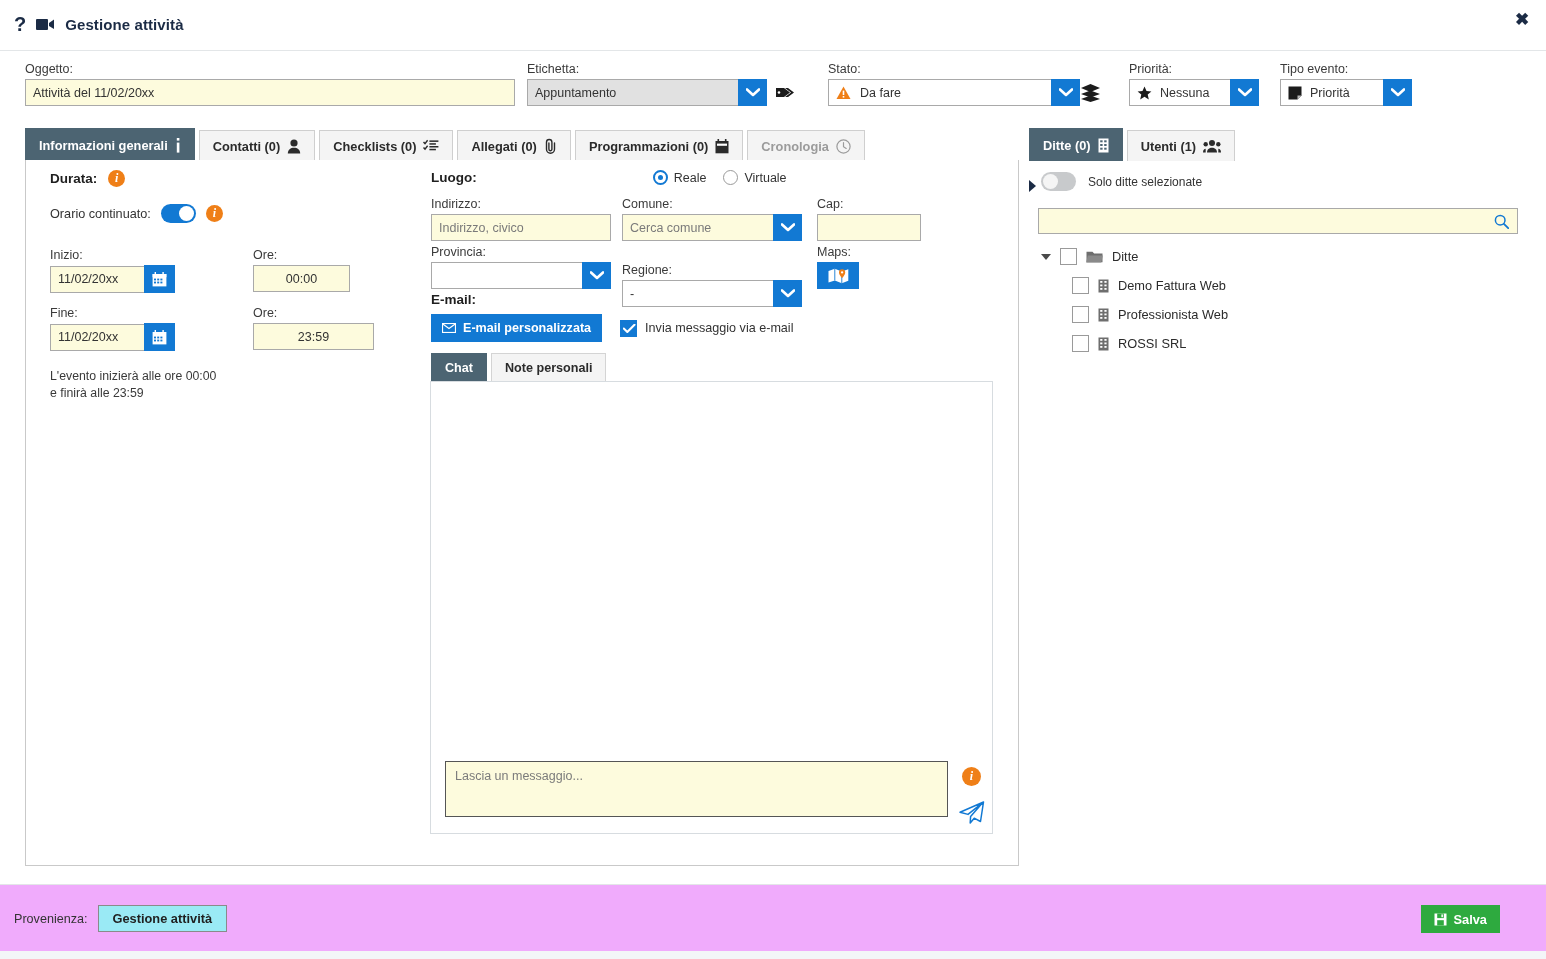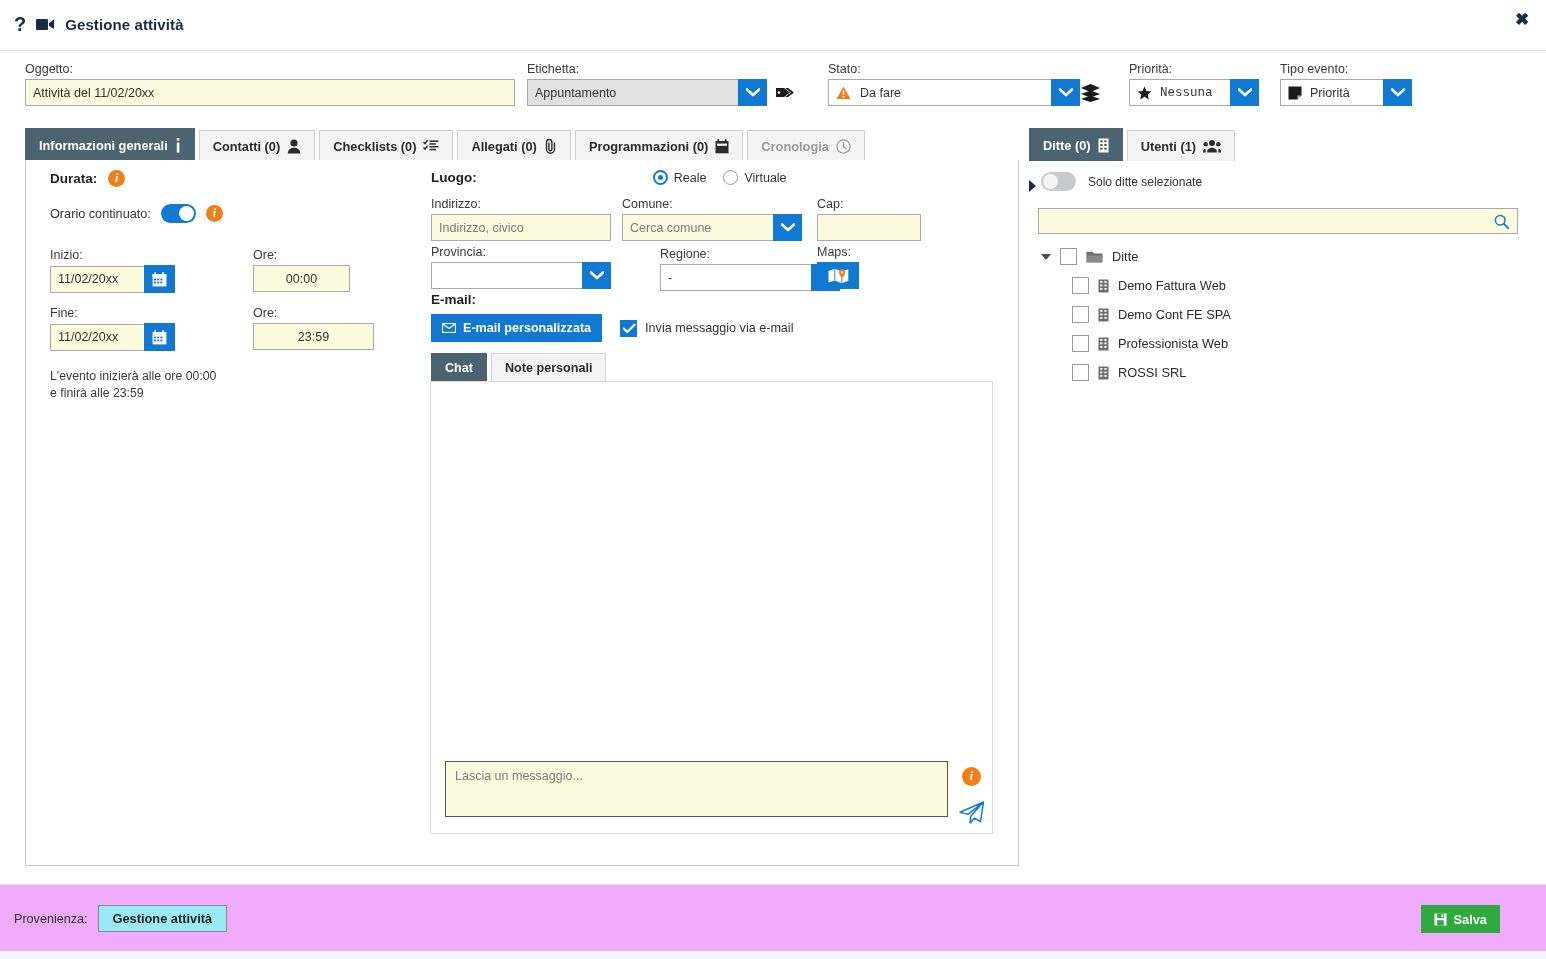--- a/index.html
+++ b/index.html
@@ -301,21 +301,21 @@
             <polygon points="10.5,7.5 20,11 10.5,14.5 1,11" fill="#1b1b1b"></polygon>
             <polygon points="10.5,12.5 20,16 10.5,19 1,16" fill="#1b1b1b"></polygon>
           </svg>
       </span>
     </div>
   </div>
 
   <div class="fg" style="left:1129px; top:11px; width:130px;">
     <label class="fieldlabel">Priorità:</label>
     <div class="selwrap" style="width:130px;">
-      <div class="inp white row" style="gap:8px;font-family:Liberation Mono, monospace;">
+      <div class="inp white row" style="gap:8px;">
         <span class="plainicon">
           <svg width="15" height="14" viewBox="0 0 15 14">
               <polygon points="7.5,0.5 9.5,5 14.4,5.4 10.7,8.6 11.8,13.4 7.5,10.8 3.2,13.4 4.3,8.6 0.6,5.4 5.5,5" fill="#1b1b1b"></polygon>
             </svg>
         </span>
         <span>Nessuna</span>
       </div>
       <div class="caret-btn">
         <svg width="14" height="9" viewBox="0 0 14 9">
             <path d="M1 1.5 L7 7 L13 1.5" stroke="#fff" stroke-width="2.6" fill="none" stroke-linecap="round" stroke-linejoin="round"></path>
@@ -521,21 +521,21 @@
       <label class="fieldlabel">Provincia:</label>
       <div class="selwrap">
         <input class="inp white" readonly="" value="" style="">
         <div class="caret-btn">
           <svg width="14" height="9" viewBox="0 0 14 9">
               <path d="M1 1.5 L7 7 L13 1.5" stroke="#fff" stroke-width="2.6" fill="none" stroke-linecap="round" stroke-linejoin="round"></path>
             </svg>
         </div>
       </div>
     </div>
-    <div style="position:absolute; left:191px; top:77px; width:180px;margin-left:38px;">
+    <div style="position:absolute; left:191px; top:93px; width:180px;">
       <label class="fieldlabel">Regione:</label>
       <div class="selwrap">
         <input class="inp white" readonly="" value="-" style="">
         <div class="caret-btn">
           <svg width="14" height="9" viewBox="0 0 14 9">
               <path d="M1 1.5 L7 7 L13 1.5" stroke="#fff" stroke-width="2.6" fill="none" stroke-linecap="round" stroke-linejoin="round"></path>
             </svg>
         </div>
       </div>
     </div>
@@ -671,65 +671,50 @@
             <rect x="6.4" y="2" width="2.2" height="1.8" fill="#fff"></rect>
             <rect x="2.2" y="5.5" width="2.2" height="1.8" fill="#fff"></rect>
             <rect x="6.4" y="5.5" width="2.2" height="1.8" fill="#fff"></rect>
             <rect x="2.2" y="9" width="2.2" height="1.8" fill="#fff"></rect>
             <rect x="6.4" y="9" width="2.2" height="1.8" fill="#fff"></rect>
           </svg>
       </span>
       <span class="lbl">Demo Fattura Web</span>
     </div>
 
+
     <div class="treerow" style="gap:9px; padding-left:34px;">
       <div class="cbx"></div>
       <span class="plainicon">
         <svg width="11" height="14" viewBox="0 0 11 14">
             <rect x="0.5" y="0.5" width="10" height="13" fill="#6e6e6e"></rect>
             <rect x="2.2" y="2" width="2.2" height="1.8" fill="#fff"></rect>
             <rect x="6.4" y="2" width="2.2" height="1.8" fill="#fff"></rect>
             <rect x="2.2" y="5.5" width="2.2" height="1.8" fill="#fff"></rect>
             <rect x="6.4" y="5.5" width="2.2" height="1.8" fill="#fff"></rect>
             <rect x="2.2" y="9" width="2.2" height="1.8" fill="#fff"></rect>
             <rect x="6.4" y="9" width="2.2" height="1.8" fill="#fff"></rect>
           </svg>
       </span>
-      <span class="lbl">Demo Cont FE SPA</span>
+      <span class="lbl">Professionista Web</span>
     </div>
 
     <div class="treerow" style="gap:9px; padding-left:34px;">
       <div class="cbx"></div>
       <span class="plainicon">
         <svg width="11" height="14" viewBox="0 0 11 14">
             <rect x="0.5" y="0.5" width="10" height="13" fill="#6e6e6e"></rect>
             <rect x="2.2" y="2" width="2.2" height="1.8" fill="#fff"></rect>
             <rect x="6.4" y="2" width="2.2" height="1.8" fill="#fff"></rect>
             <rect x="2.2" y="5.5" width="2.2" height="1.8" fill="#fff"></rect>
             <rect x="6.4" y="5.5" width="2.2" height="1.8" fill="#fff"></rect>
             <rect x="2.2" y="9" width="2.2" height="1.8" fill="#fff"></rect>
             <rect x="6.4" y="9" width="2.2" height="1.8" fill="#fff"></rect>
           </svg>
       </span>
-      <span class="lbl">Professionista Web</span>
-    </div>
-
-    <div class="treerow" style="gap:9px; padding-left:34px;">
-      <div class="cbx"></div>
-      <span class="plainicon">
-        <svg width="11" height="14" viewBox="0 0 11 14">
-            <rect x="0.5" y="0.5" width="10" height="13" fill="#6e6e6e"></rect>
-            <rect x="2.2" y="2" width="2.2" height="1.8" fill="#fff"></rect>
-            <rect x="6.4" y="2" width="2.2" height="1.8" fill="#fff"></rect>
-            <rect x="2.2" y="5.5" width="2.2" height="1.8" fill="#fff"></rect>
-            <rect x="6.4" y="5.5" width="2.2" height="1.8" fill="#fff"></rect>
-            <rect x="2.2" y="9" width="2.2" height="1.8" fill="#fff"></rect>
-            <rect x="6.4" y="9" width="2.2" height="1.8" fill="#fff"></rect>
-          </svg>
-      </span>
       <span class="lbl">ROSSI SRL</span>
     </div>
   </div>
 </div>
 
 <div class="footsep"></div>
 <div class="footer">
   <div class="row" style="position:absolute; left:14px; top:20px; gap:10px;">
     <span style="font-size:12.6px;">Provenienza:</span>
     <div class="provbadge">Gestione attività</div>

